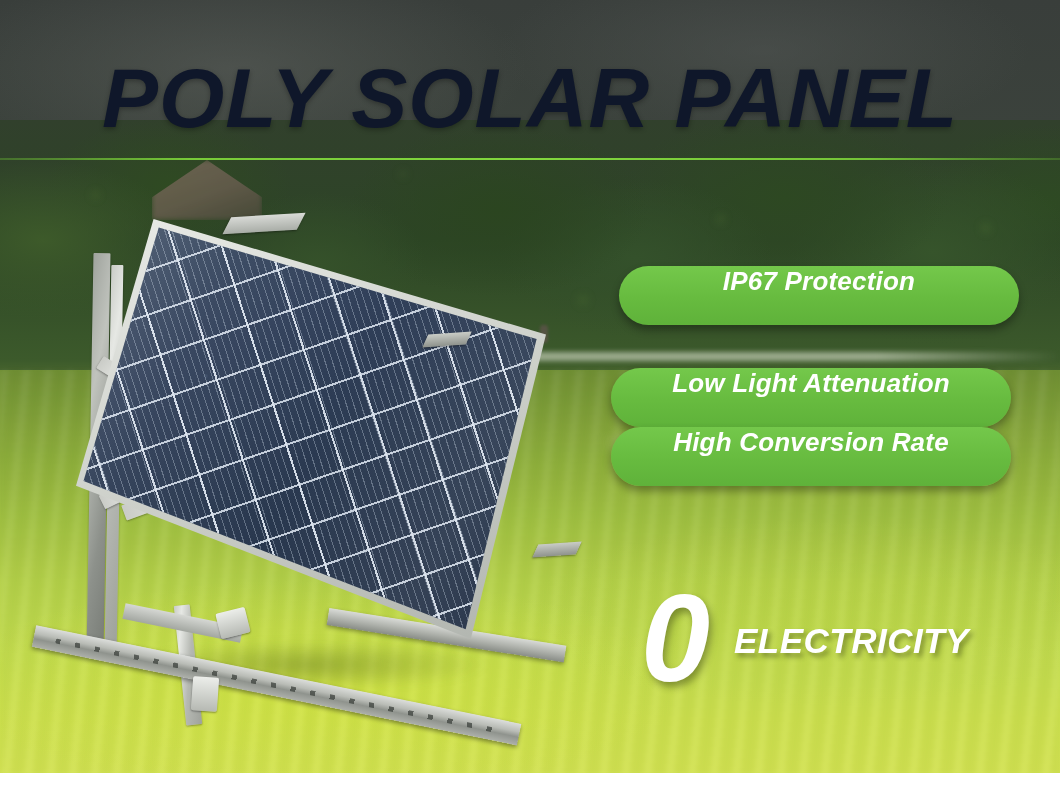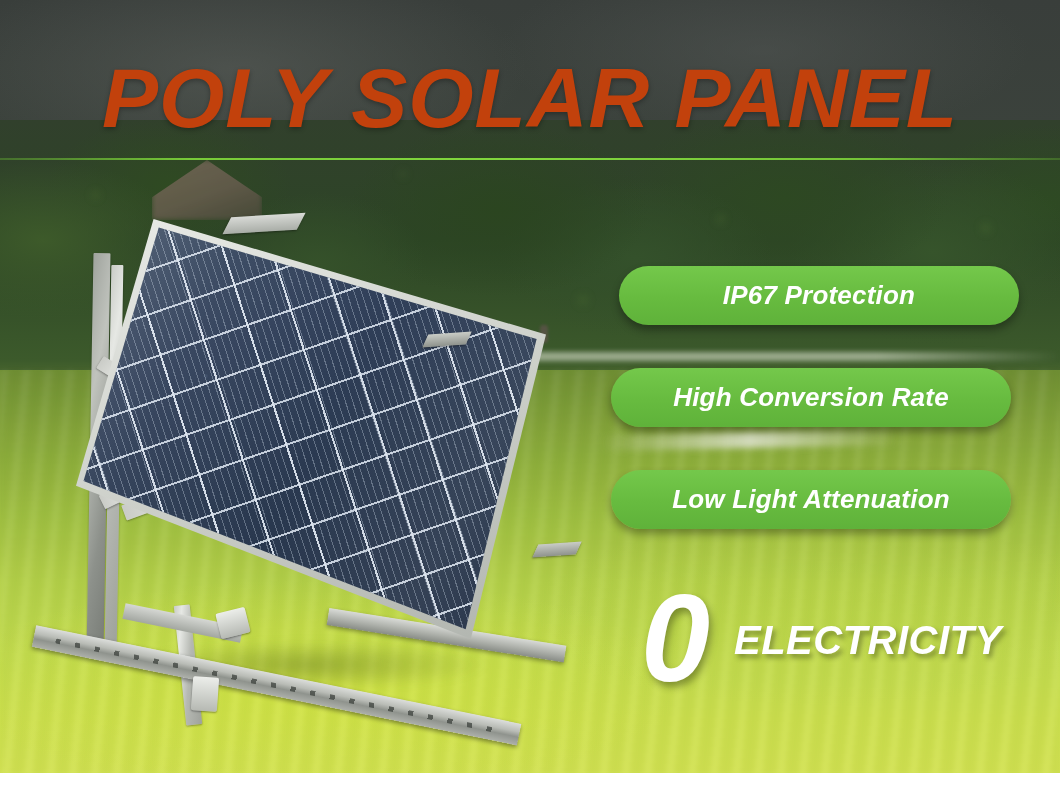--- a/index.html
+++ b/index.html
@@ -112,37 +112,37 @@
 
   
   .headline{
     position:absolute; left:0; top:52px; width:1060px;
     text-align:center;
     font-size:84px;
     line-height:92px;
     font-weight:bold;
     font-style:italic;
     letter-spacing:1px;
-    color:#c2410c;
+    color:#0f172a;
     white-space:nowrap;
     text-shadow:0 2px 5px rgba(0,0,0,.30);
   }
 
   
   .pill-stack{
     position:absolute; left:611px; top:266px; width:402px;
   }
   .pill{
     position:relative;
     height:59px;
     margin-bottom:43px;
     border-radius:30px;
     background:linear-gradient(180deg,#74c84b 0%,#67bb3f 55%,#5fb23a 100%);
     box-shadow:0 5px 9px rgba(0,0,0,.33);
-    display:flex; align-items:center; justify-content:center;
+    display:flex; justify-content:center;
     color:#ffffff;
     font-size:26px;
     font-weight:bold;
     font-style:italic;
     letter-spacing:.2px;
     white-space:nowrap;
   }
   .pill-1{width:400px; margin-left:8px;}
   .pill-2{width:400px; margin-left:0px;}
   .pill-3{width:400px; margin-left:0px; margin-bottom:0;}
@@ -157,21 +157,21 @@
     line-height:104px;
     font-weight:bold;
     font-style:italic;
     color:#ffffff;
     text-shadow:3px 5px 7px rgba(40,50,10,.42);
     margin-right:24px;
     margin-top:-4px;
   }
   .zero-words{
     display:flex; flex-direction:column;
-    font-size:40px;
+    font-size:35px;
     line-height:39px;
     font-weight:bold;
     font-style:italic;
     color:#ffffff;
     letter-spacing:.5px;
     text-shadow:3px 4px 5px rgba(40,50,10,.42);
     text-transform:uppercase;
   }
 
   
@@ -366,25 +366,25 @@
 
     <div class="jbox"></div>
     <div class="ear ear-top"></div>
     <div class="ear ear-bot"></div>
   </div>
 
   <div class="pill-stack">
     <div class="pill pill-1">
       <span>IP67 Protection</span>
     </div>
+    <div class="pill pill-3">
+      <span>Low Light Attenuation</span>
+    </div>
     <div class="pill pill-2">
       <span>High Conversion Rate</span>
-    </div>
-    <div class="pill pill-3">
-      <span>Low Light Attenuation</span>
     </div>
   </div>
 
   <div class="zero-block">
     <div class="zero-digit">0</div>
     <div class="zero-words">
       <span>ELECTRICITY</span>
     </div>
   </div>
 

